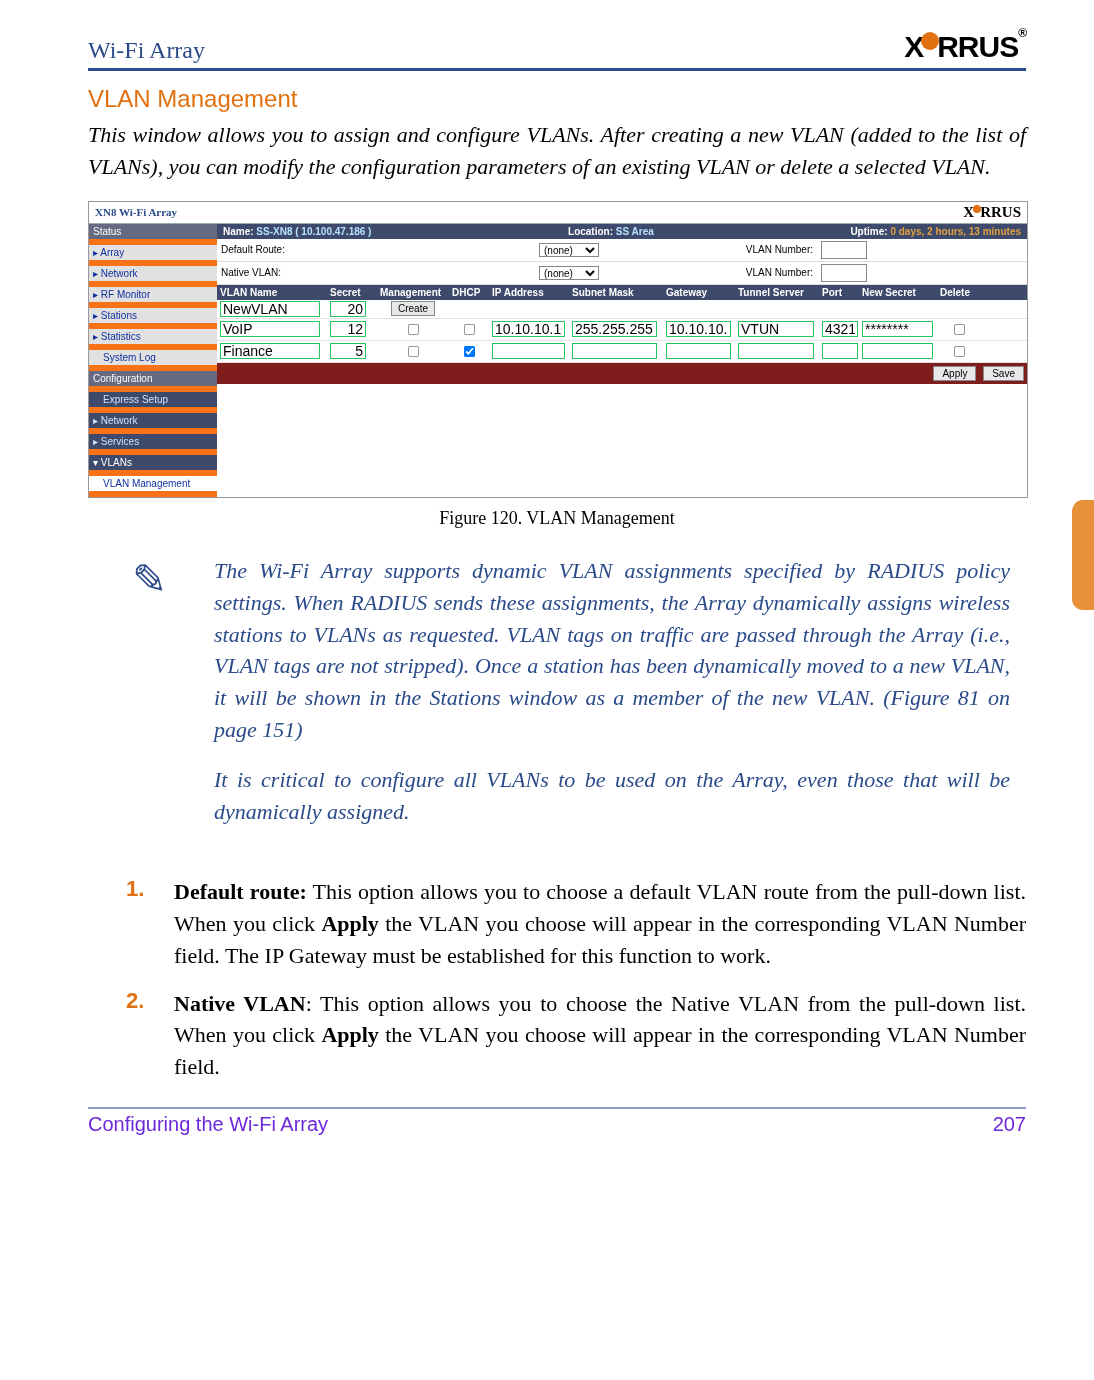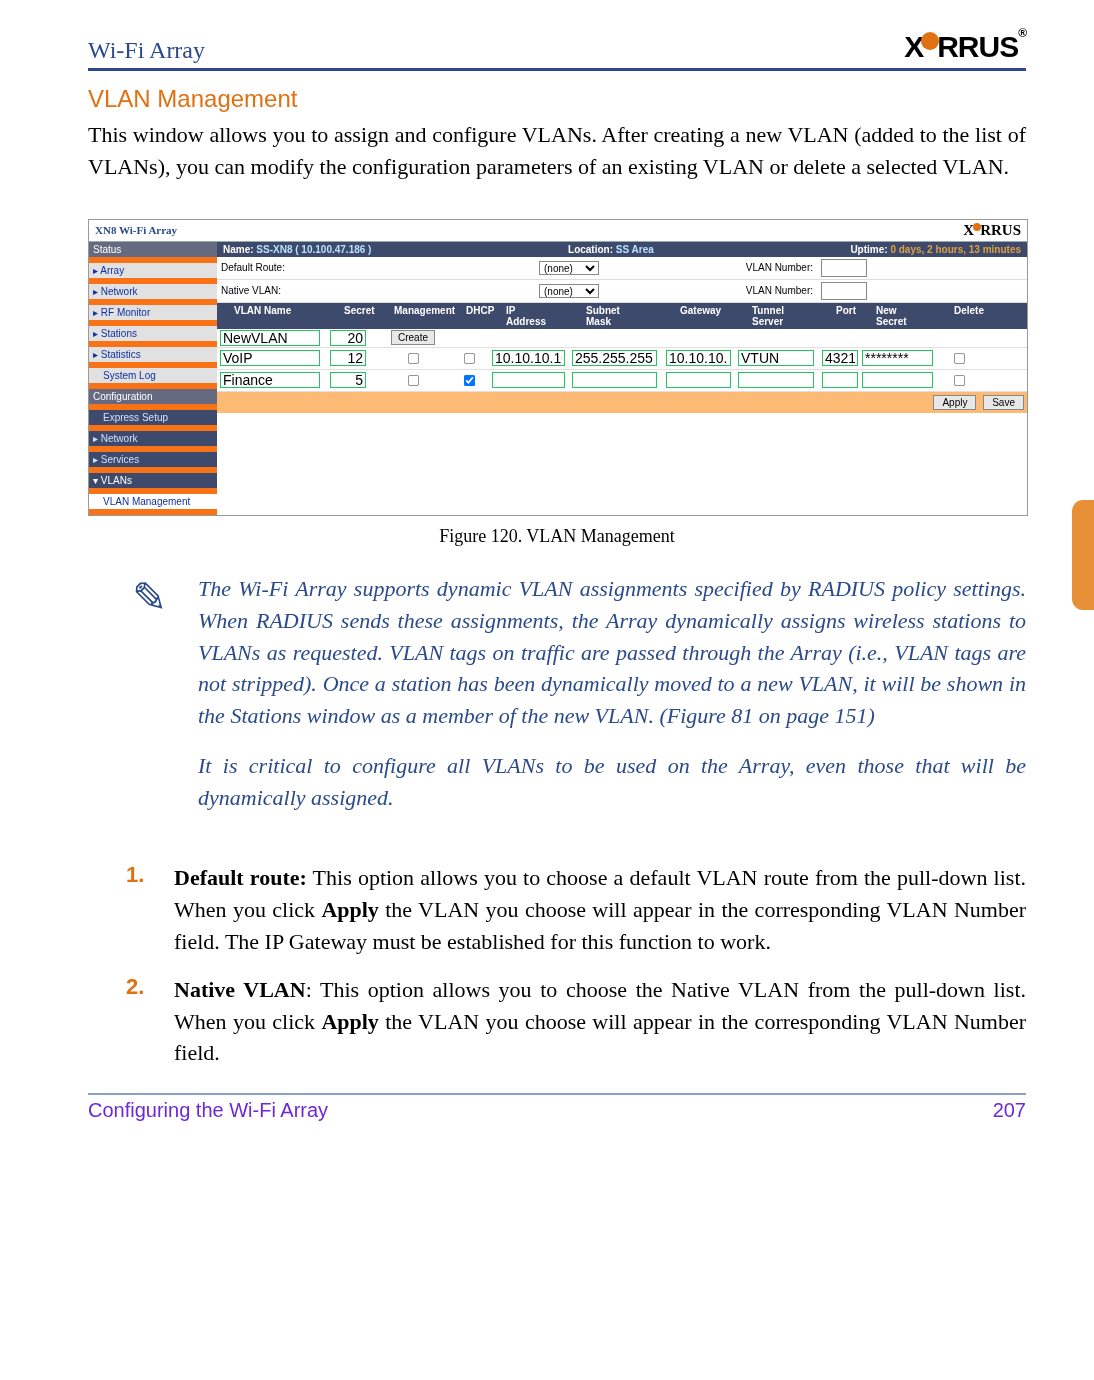--- a/index.html
+++ b/index.html
@@ -4,26 +4,26 @@
 <style>
   html,body{margin:0;padding:0;background:#fff;}
   body{font-family:Georgia,"Times New Roman",serif;color:#000;width:1094px;}
   .page{padding:30px 68px 30px 88px;position:relative;box-sizing:border-box;width:1094px;}
   .top-bar{display:flex;justify-content:space-between;align-items:flex-end;border-bottom:3px solid #2a4a8a;padding-bottom:4px;margin-bottom:14px;}
   .top-left{font-family:"Palatino Linotype",Georgia,serif;color:#2a4a8a;font-size:24px;}
   .logo{font-family:Arial,Helvetica,sans-serif;font-weight:900;font-size:30px;letter-spacing:-1px;color:#000;display:flex;align-items:center;}
   .logo .i-dot{display:inline-block;width:18px;height:18px;border-radius:50%;background:#e07010;margin:0 -2px;position:relative;top:-6px;}
   .logo sup{font-size:12px;top:-14px;position:relative;}
   .sec-title{font-family:Arial,Helvetica,sans-serif;color:#e07010;font-size:24px;margin:8px 0 6px;}
-  .body-text{font-size:22px;line-height:1.45;text-align:justify;margin:0 0 36px 0;}
+  .body-text{font-size:22px;line-height:1.45;text-align:justify;margin:0 0 18px 0;font-style:italic;}
   .fig-caption{text-align:center;font-size:18px;margin:10px 0 26px;}
   .note-block{display:flex;gap:22px;margin:0 0 30px 44px;}
   .note-icon{flex:0 0 44px;color:#2a4a8a;font-size:42px;line-height:1;position:relative;top:4px;}
   .note-text{font-style:italic;color:#2a4a8a;font-size:22px;line-height:1.45;text-align:justify;}
-  .note-text p{margin:0 0 18px;}
+  .note-text p{margin:0 16px 18px;}
   .proc-head{font-style:italic;font-weight:bold;font-size:22px;margin:6px 0 14px;}
   .num-item{display:flex;margin:0 0 16px 38px;gap:22px;}
   .num-item .n{color:#e07010;font-weight:bold;font-size:22px;flex:0 0 26px;font-family:Arial,Helvetica,sans-serif;}
   .num-item .t{font-size:22px;line-height:1.45;text-align:justify;}
   .num-item .t b{font-weight:bold;}
   .bottom-bar{border-top:2px solid #8aa0c8;margin-top:24px;padding-top:4px;display:flex;justify-content:space-between;font-family:Arial,Helvetica,sans-serif;font-size:20px;color:#6d28d9;}
   .side-tab{position:absolute;right:0;top:500px;width:22px;height:110px;background:#e89038;border-radius:11px 0 0 11px;}
 
   
   .shot{width:938px;font-family:Arial,Helvetica,sans-serif;font-size:10px;color:#000;border:1px solid #999;background:#fff;margin-bottom:4px;}
@@ -44,26 +44,26 @@
   .row-dk .k{color:#fff;}
   .row-dk .v{color:#b8e0ff;}
   .row-dk .up{color:#e0a040;}
   .row-dk .spacer{flex:1;}
   .frow{display:flex;align-items:center;padding:2px 4px;border-bottom:1px solid #ddd;gap:4px;background:#fff;}
   .frow .lab{width:100px;}
   .frow select,.frow input[type=text]{font-size:10px;height:14px;border:1px solid #888;background:#fff;}
   .frow select{width:60px;}
   .frow .rlab{width:86px;text-align:right;padding-right:4px;}
   .cols{background:#3e4a6b;color:#fff;font-weight:bold;display:grid;grid-template-columns:110px 50px 72px 40px 80px 94px 72px 84px 40px 78px 44px;font-size:10px;}
-  .cols div{padding:2px 17px;}
+  .cols div{padding:2px 3px;}
   .trow{display:grid;grid-template-columns:110px 50px 72px 40px 80px 94px 72px 84px 40px 78px 44px;align-items:center;border-bottom:1px solid #e0e0e0;background:#fff;}
   .trow div{padding:1px 3px;font-size:10px;}
   .trow input[type=text]{width:90%;font-size:14px;height:12px;border:1px solid #22c55e;}
   .trow input[type=checkbox]{transform:scale(0.85);}
-  .btnrow{background:#fdba74;padding:3px;text-align:right;}
+  .btnrow{background:#7f1d1d;padding:3px;text-align:right;}
   .btnrow button{font-size:10px;margin-left:4px;border:1px solid #888;background:#e8e8e8;padding:1px 8px;}
   .btn-sm{font-size:10px;border:1px solid #888;background:#e8e8e8;padding:0 6px;height:15px;}
 </style>
 </head>
 <body>
 
 <div class="page">
   <div class="side-tab"></div>
 
   <div class="top-bar">

